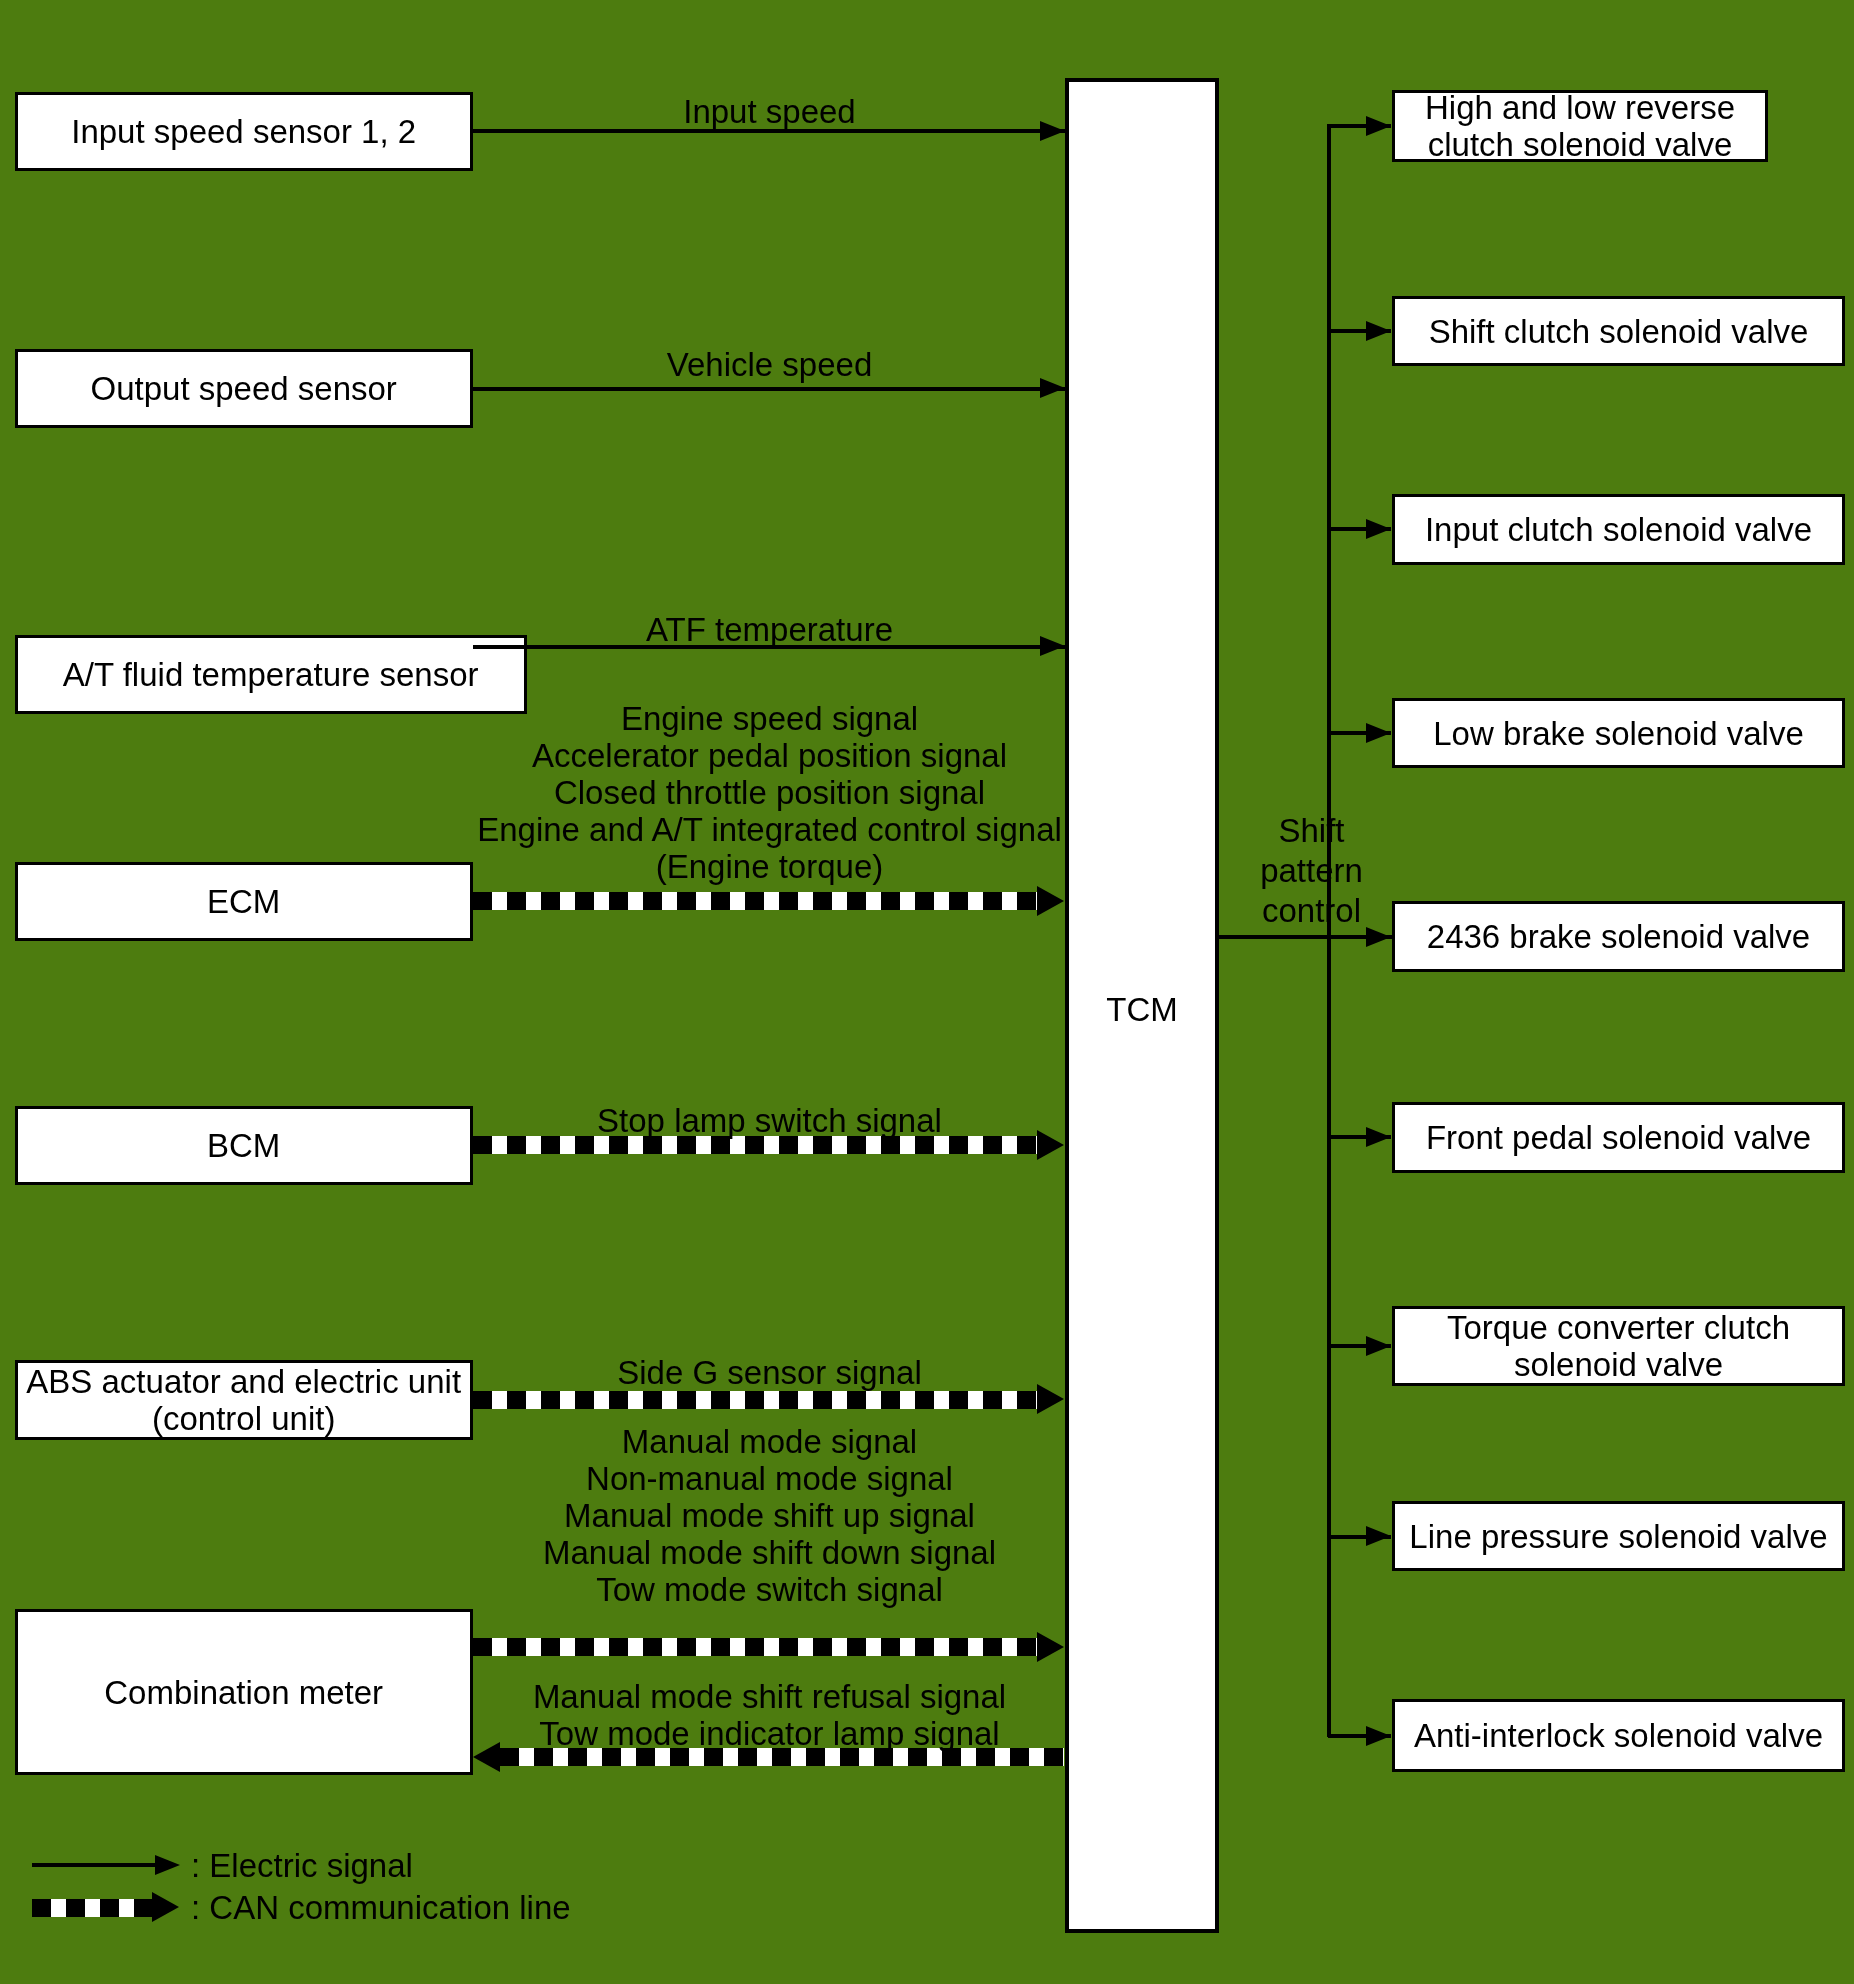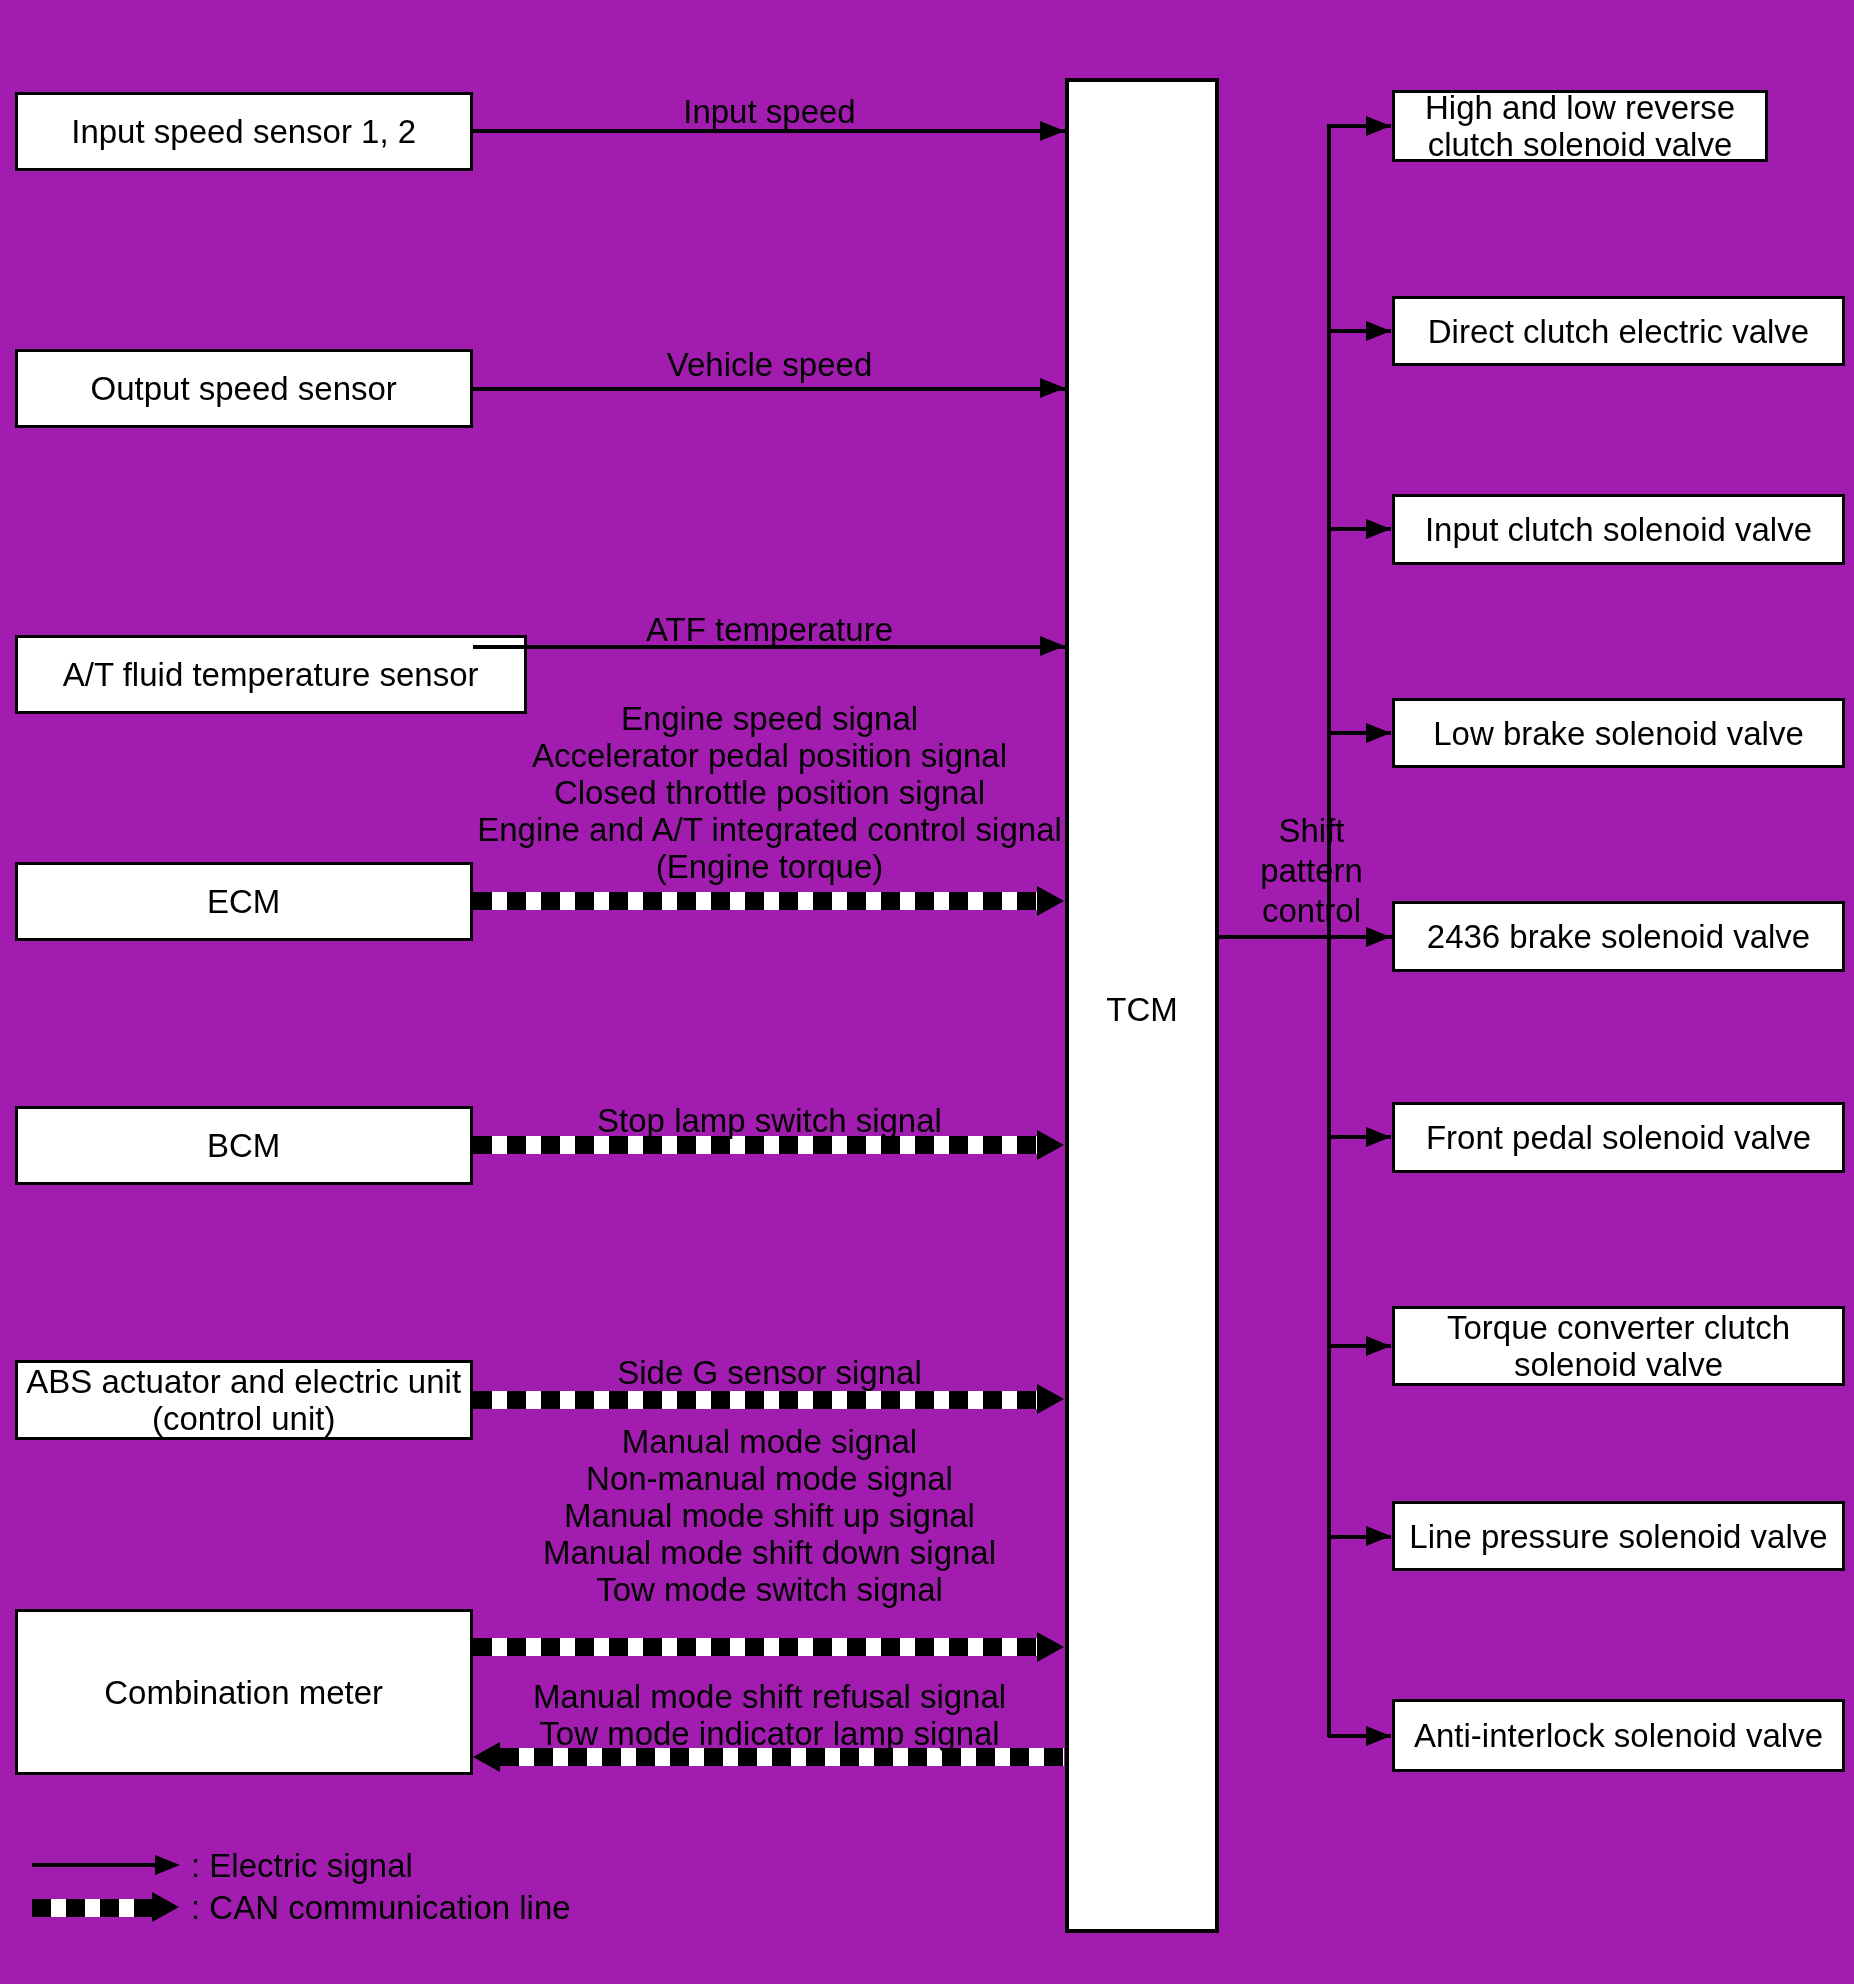--- a/index.html
+++ b/index.html
@@ -1,17 +1,17 @@
 <!DOCTYPE html>
 <html style="font-size:7.3px"><head>
 <meta charset="utf-8">
 <style>
   html,body{margin:0;padding:0;background:#ffffff;}
   #canvas{
-    position:relative;width:1855px;height:1985px;background:#a21caf;
+    position:relative;width:1855px;height:1985px;background:#4d7c0f;
     font-family:"Liberation Sans",sans-serif;font-size:33px;color:#000;
     overflow:hidden;
   }
   .box{
     position:absolute;border:3.7px solid #000;background:#fff;box-sizing:border-box;
     display:flex;align-items:center;justify-content:center;
     text-align:center;white-space:pre-line;line-height:37px;
   }
   .tcm{border-width:4.6px;}
   .tcm-label{position:absolute;top:909px;left:0;width:100%;text-align:center;line-height:37px;}
@@ -57,21 +57,21 @@
   <div class="box tcm" style="left:1065px;top:78px;width:154px;height:1855px;">
     <div class="tcm-label">TCM</div>
   </div>
 
   <div class="spc">Shift
 pattern
 control</div>
 
   <div class="box" style="left:1392px;top:90px;width:376px;height:72px;">High and low reverse clutch solenoid valve</div>
 
-  <div class="box" style="left:1392px;top:296px;width:453px;height:70px;">Direct clutch electric valve</div>
+  <div class="box" style="left:1392px;top:296px;width:453px;height:70px;">Shift clutch solenoid valve</div>
 
   <div class="box" style="left:1392px;top:494px;width:453px;height:71px;">Input clutch solenoid valve</div>
 
   <div class="box" style="left:1392px;top:698px;width:453px;height:70px;">Low brake solenoid valve</div>
 
   <div class="box" style="left:1392px;top:901px;width:453px;height:71px;">2436 brake solenoid valve</div>
 
   <div class="box" style="left:1392px;top:1102px;width:453px;height:71px;">Front pedal solenoid valve</div>
 
   <div class="box" style="left:1392px;top:1306px;width:453px;height:80px;text-align:center;">Torque converter clutch solenoid valve</div>

